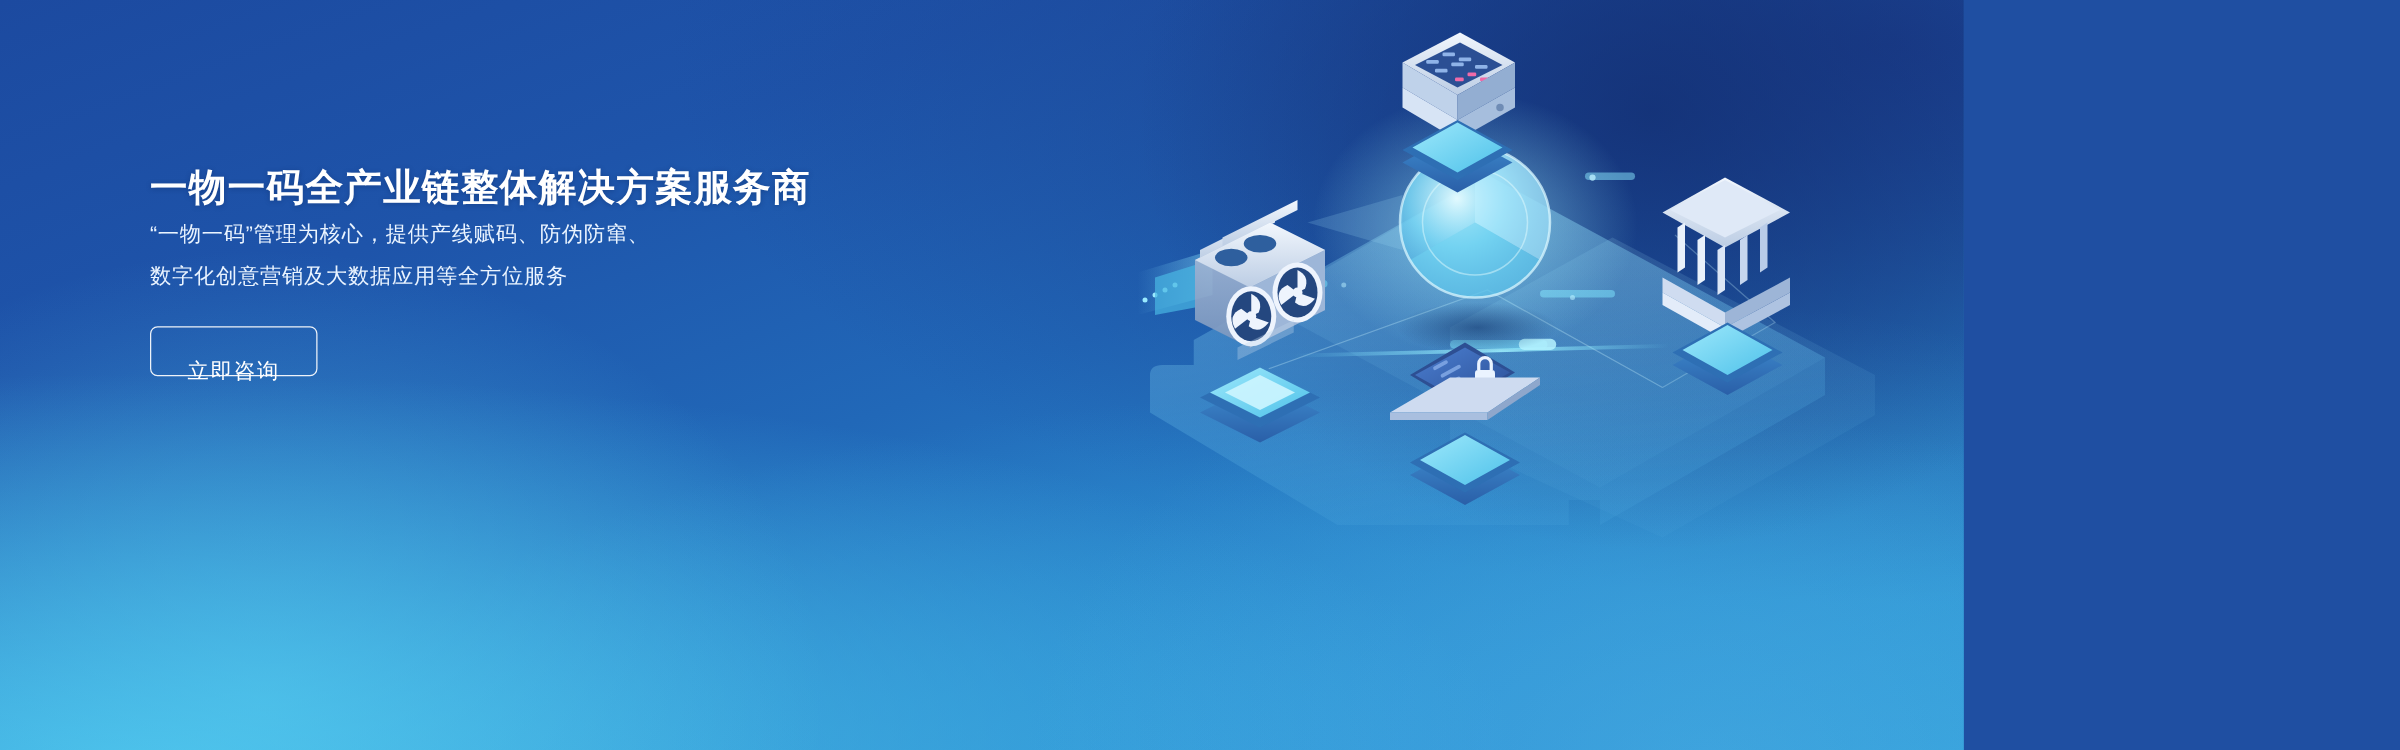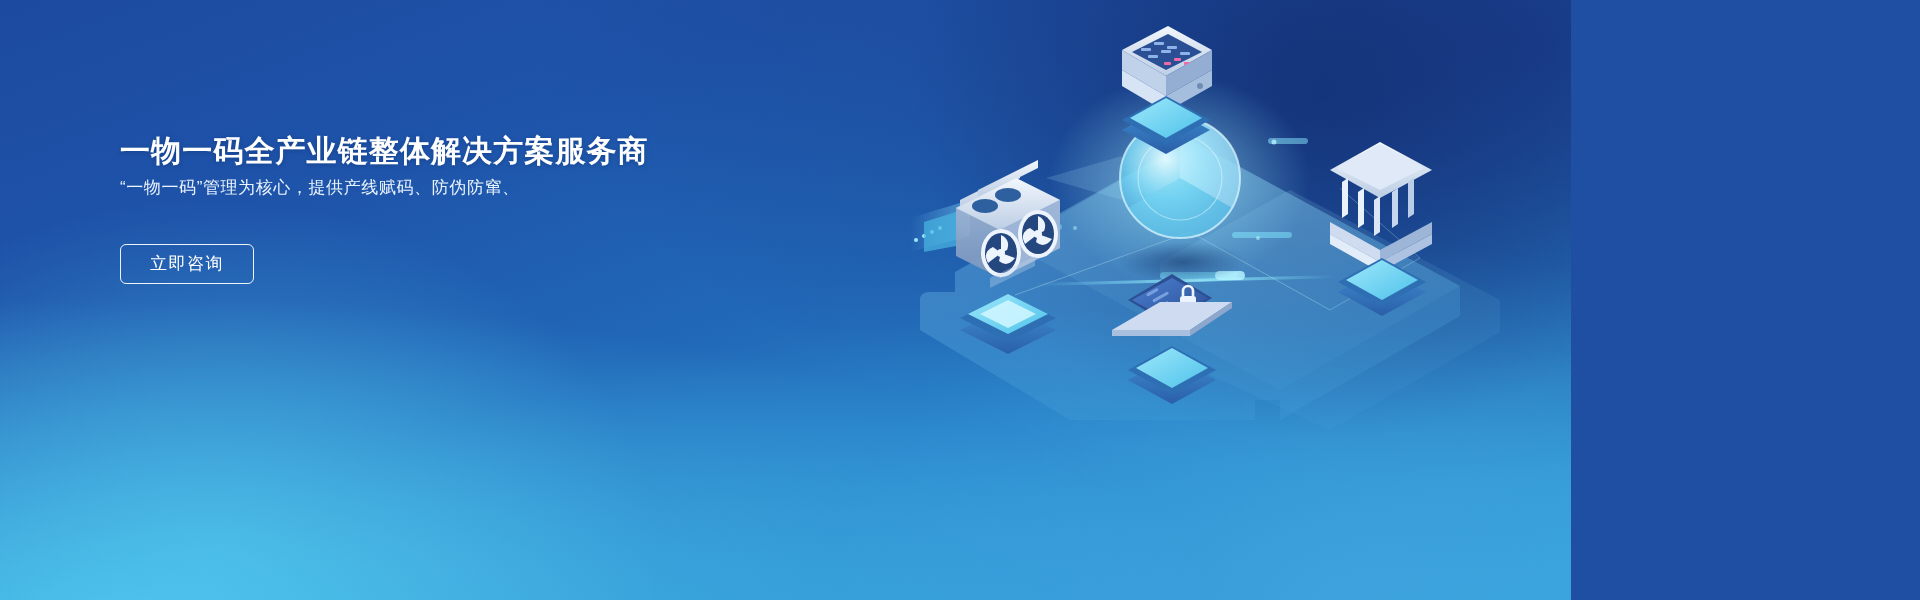--- a/index.html
+++ b/index.html
@@ -31,22 +31,22 @@
     font-size:30px;font-weight:bold;color:#ffffff;letter-spacing:1.1px;
     line-height:40px;white-space:nowrap;
     text-shadow:0 1px 4px rgba(8,34,86,.35);
   }
   .sub{
     font-size:17px;color:#eaf4ff;line-height:33px;letter-spacing:.6px;
     white-space:nowrap;font-weight:normal;
   }
   #subtitle{}
   #cta{
-    display:inline-block;margin-top:40px;
-    padding:0 29px;height:40px;line-height:38px;
+    display:inline-block;margin-top:24px;
+    padding:16px 29px;height:40px;line-height:38px;
     border:1px solid rgba(255,255,255,.92);border-radius:6px;
     color:#ffffff;font-size:17px;letter-spacing:1.5px;
     background:transparent;cursor:pointer;box-sizing:border-box;
     white-space:nowrap;
   }
 
   
   #illus{position:absolute;left:860px;top:0;width:700px;height:600px;}
   #illus svg{position:absolute;left:0;top:0;}
 </style>
@@ -56,20 +56,21 @@
 <div id="banner">
 
   <div class="bgglow glow-a"></div>
   <div class="bgglow glow-b"></div>
   <div class="bgglow glow-c"></div>
 
   <div id="copy">
     <div id="headline">一物一码全产业链整体解决方案服务商</div>
     <div id="subtitle">
       <div class="sub">“一物一码”管理为核心，提供产线赋码、防伪防窜、</div>
+      <div class="sub">数字化创意营销及大数据应用等全方位服务</div>
     </div>
     <div id="cta">立即咨询</div>
   </div>
 
   <div id="illus">
     <svg width="700" height="600" viewBox="0 0 700 600" xmlns="http://www.w3.org/2000/svg">
       <defs>
         <linearGradient id="plat" x1="0" y1="0" x2="0.4" y2="1">
           <stop offset="0%" stop-color="#8fd2ef" stop-opacity=".42"></stop>
           <stop offset="55%" stop-color="#6dbfe9" stop-opacity=".32"></stop>

